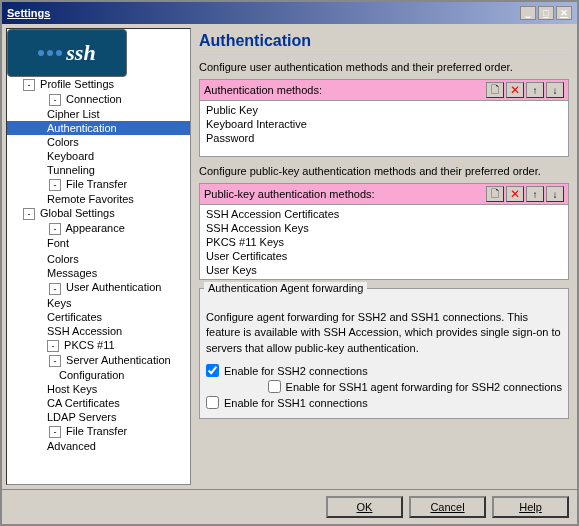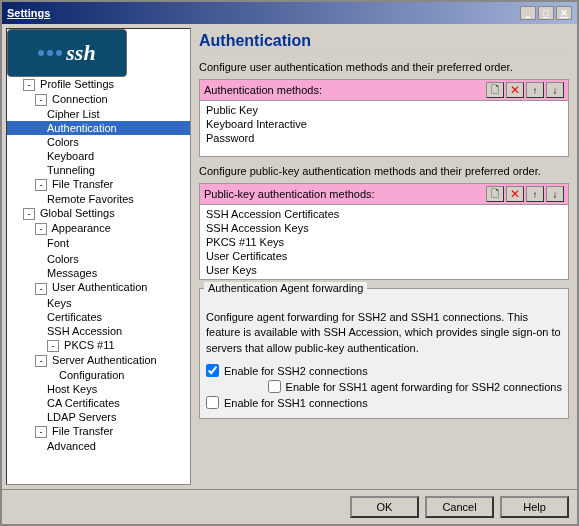--- a/index.html
+++ b/index.html
@@ -67,21 +67,21 @@
       cursor: pointer;
       white-space: nowrap;
       color: #000;
       font-size: 11px;
     }
     .tree-item.selected {
       background: #316ac5;
       color: white;
     }
     .indent1 { padding-left: 16px; }
-    .indent2 { padding-left: 28px; }
+    .indent2 { padding-left: 28px; margin-left: 14px; }
     .indent3 { padding-left: 40px; }
     .indent4 { padding-left: 52px; }
     .expand-icon {
       display: inline-block;
       width: 12px;
       height: 12px;
       border: 1px solid #888;
       background: white;
       text-align: center;
       line-height: 10px;
@@ -182,29 +182,30 @@
     }
     .bottom-bar {
       display: flex;
       justify-content: flex-end;
       align-items: center;
       padding: 6px 8px;
       gap: 6px;
       border-top: 1px solid #888;
     }
     .dialog-btn {
-      width: 69px;
+      width: 77px;
       height: 22px;
       background: #d4d0c8;
       border: 2px outset #888;
       font-size: 11px;
       cursor: pointer;
       display: flex;
       align-items: center;
       justify-content: center;
+      text-decoration: underline;
     }
     .ssh-logo {
       width: 120px;
       height: 48px;
       background: #0c4a6e;
       display: flex;
       align-items: center;
       justify-content: center;
       border: 1px solid #666;
       border-radius: 4px;

